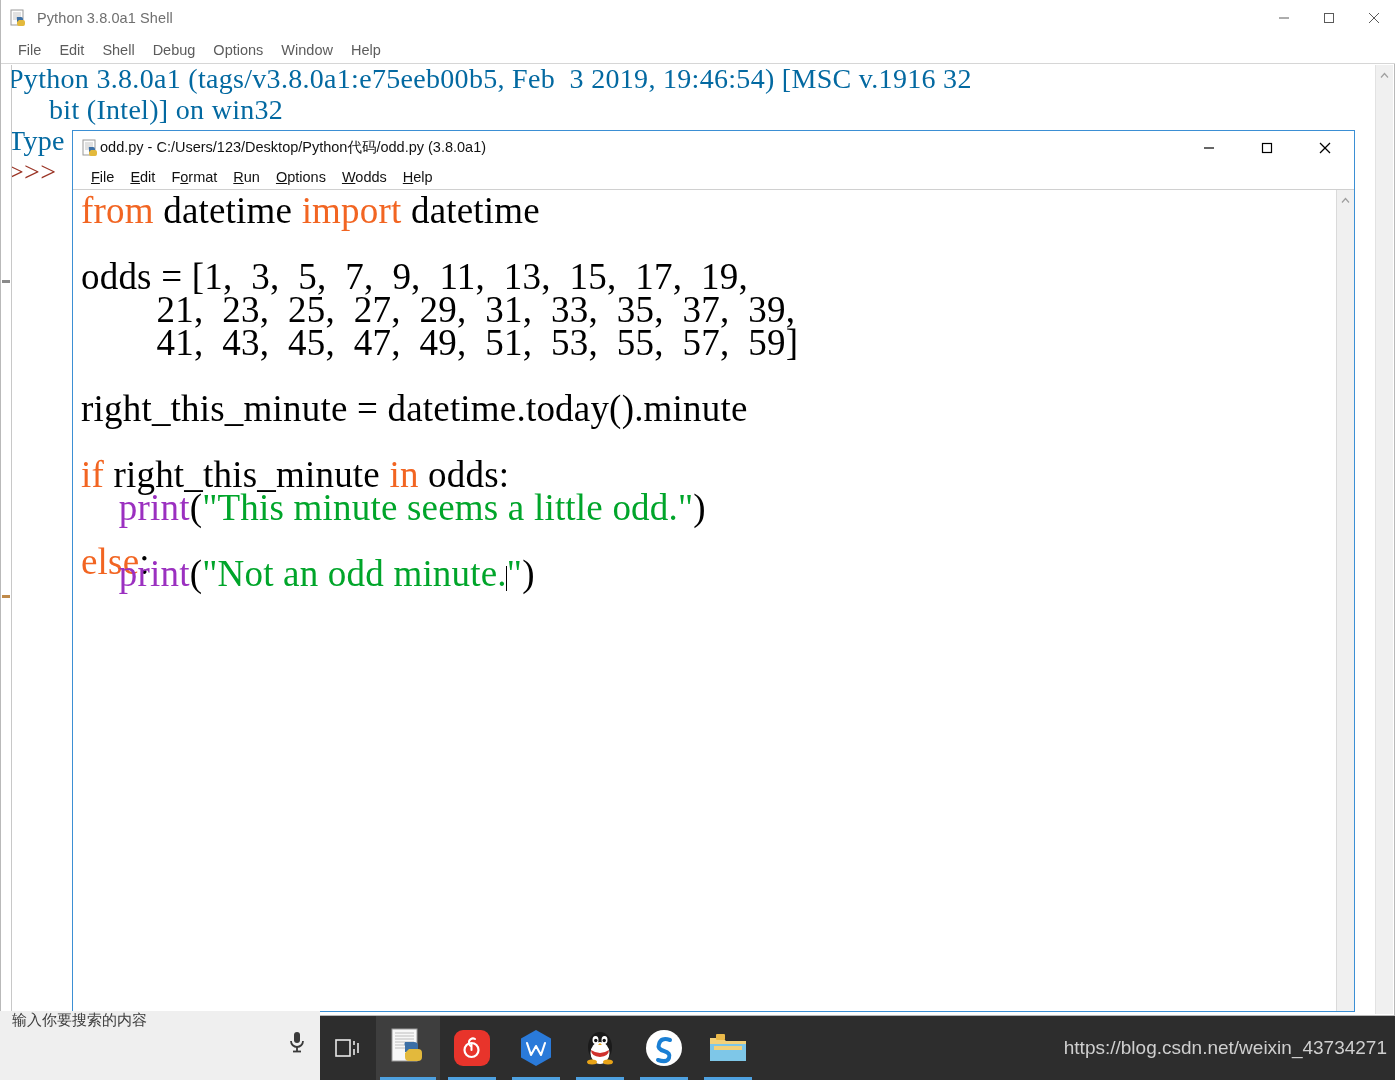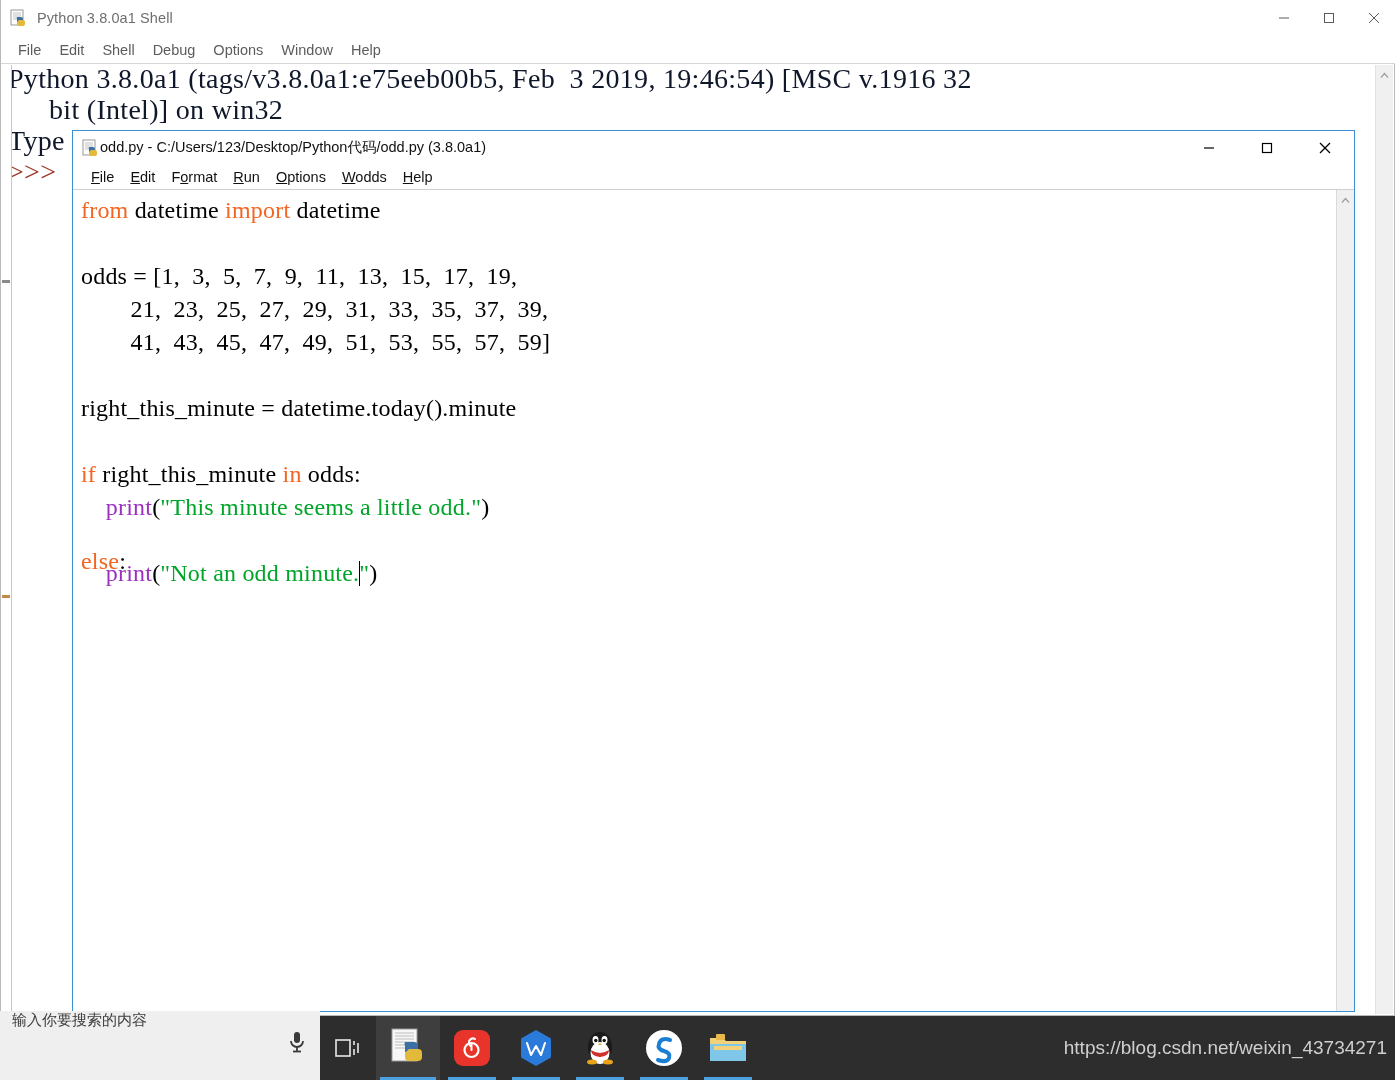--- a/index.html
+++ b/index.html
@@ -94,21 +94,21 @@
     height: 949px;
     background: #ffffff;
     overflow: hidden;
   }
   .shell-text {
     position: absolute;
     left: 6px; top: 0px;
     font-family: "Liberation Serif", serif;
     font-size: 28px;
     line-height: 31px;
-    color: #0f172a;
+    color: #0369a1;
     white-space: pre;
     letter-spacing: 0.3px;
   }
   .shell-prompt { color: #9a3324; }
 
   .shell-vscroll {
     position: absolute;
     right: 1px; top: 65px;
     width: 17px;
     height: 949px;
@@ -202,21 +202,21 @@
     left: 0; top: 59px;
     width: 1264px;
     height: 821px;
     background: #ffffff;
     overflow: hidden;
   }
   .code {
     position: absolute;
     left: 8px; top: 1px;
     font-family: "Liberation Serif", serif;
-    font-size: 24px;
+    font-size: 37px;
     line-height: 33px;
     white-space: pre;
     color: #000000;
     letter-spacing: 0.2px;
     text-align: right;
   }
   .kw  { color: #f26522; }     
   .bi  { color: #9b30c0; }     
   .str { color: #00a52a; }     
   .caret {

